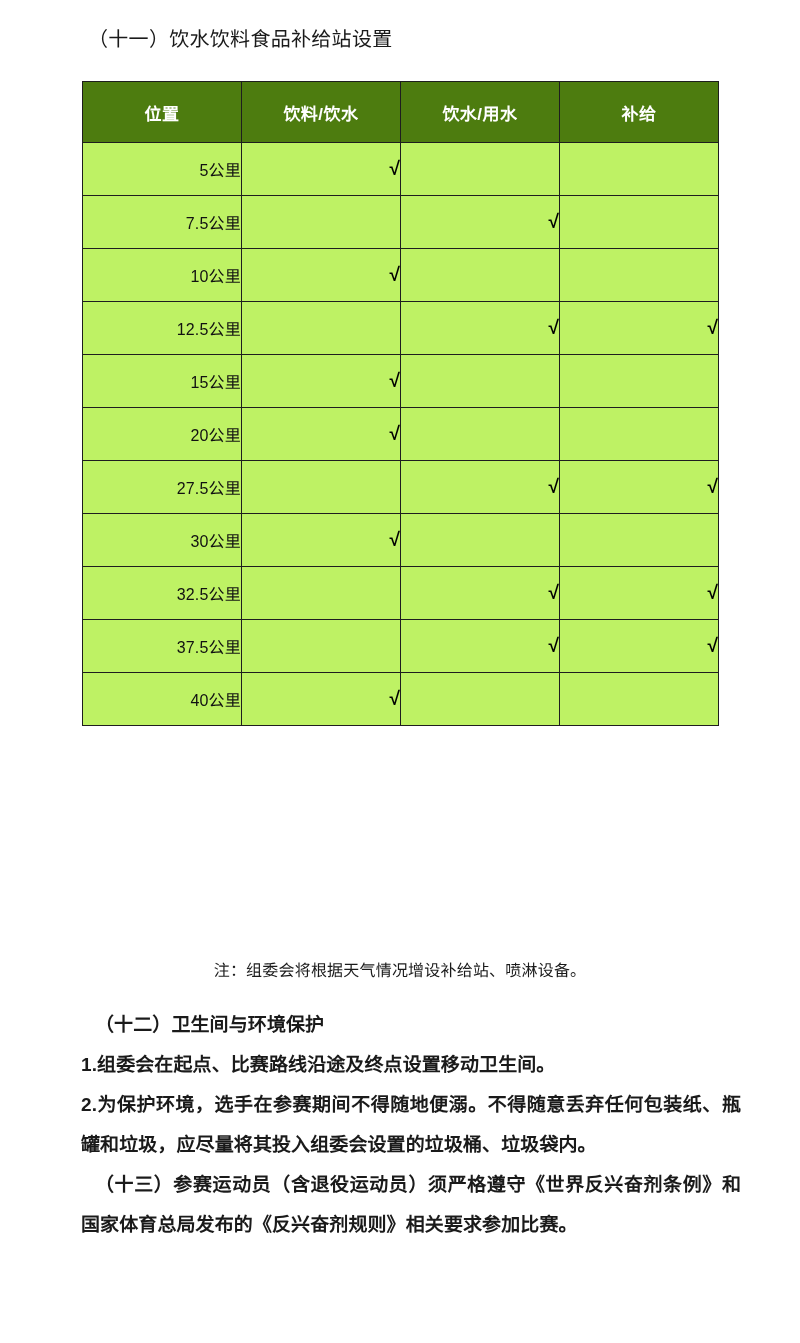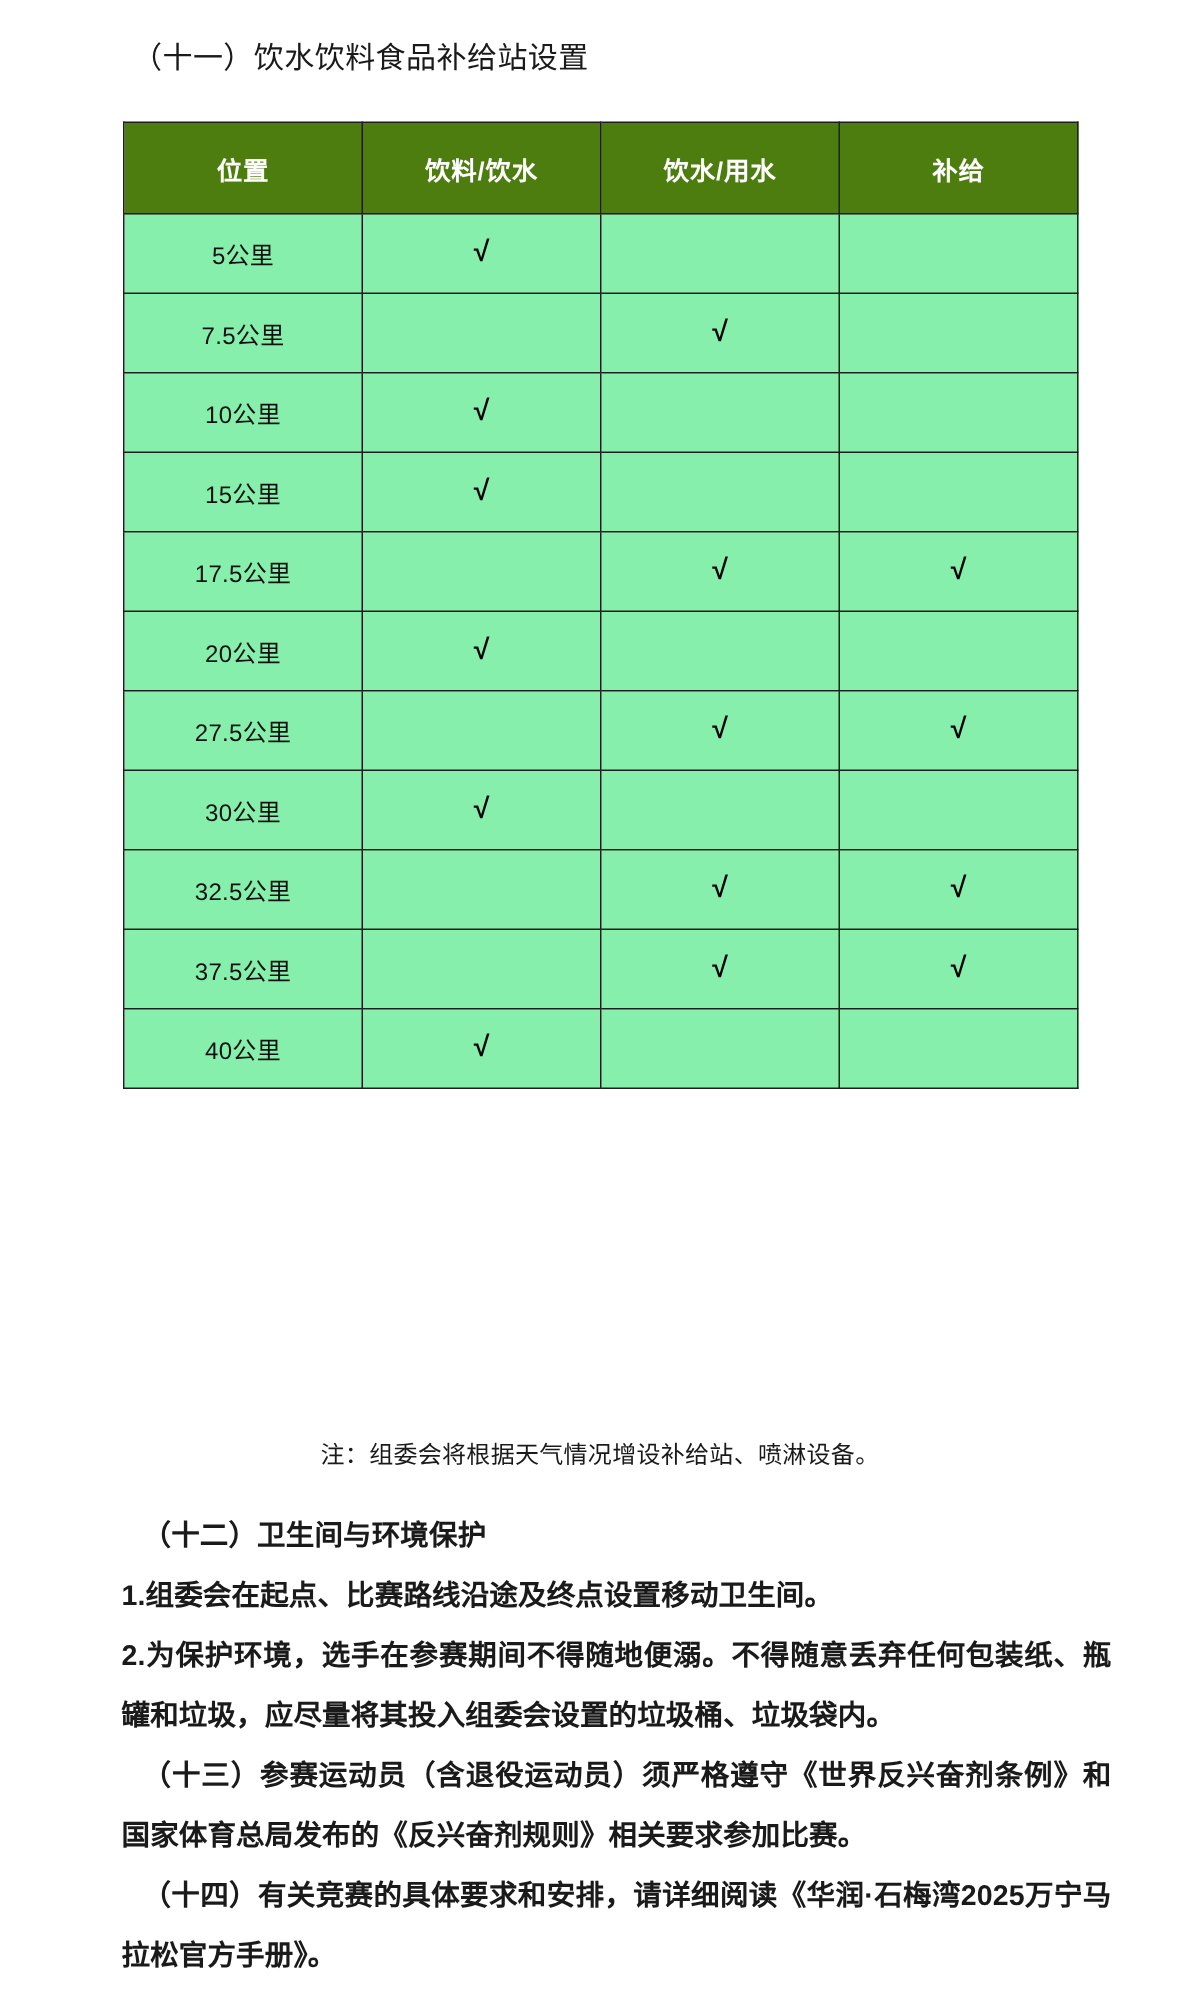--- a/index.html
+++ b/index.html
@@ -67,24 +67,25 @@
   table.supply-table thead th {
     background: #4d7c0f;
     color: #ffffff;
     font-size: 17px;
     font-weight: bold;
     letter-spacing: 0.5px;
     height: 61px;
     border-color: #1e1e1e;
   }
   table.supply-table tbody td {
-    background: #86efac;
+    background: #bef264;
     font-size: 16px;
     color: #111111;
     font-weight: normal;
+    text-align: right;
   }
   table.supply-table tbody td.loc {
     letter-spacing: 0.2px;
   }
   .tick {
     font-size: 19px;
     line-height: 1;
     color: #000000;
     font-weight: bold;
     display: inline-block;
@@ -161,30 +162,30 @@
             <td><span class="tick">√</span></td>
             <td><span class="tick empty"></span></td>
           </tr>
           <tr>
             <td class="loc">10公里</td>
             <td><span class="tick">√</span></td>
             <td><span class="tick empty"></span></td>
             <td><span class="tick empty"></span></td>
           </tr>
           <tr>
+            <td class="loc">12.5公里</td>
+            <td><span class="tick empty"></span></td>
+            <td><span class="tick">√</span></td>
+            <td><span class="tick">√</span></td>
+          </tr>
+          <tr>
             <td class="loc">15公里</td>
             <td><span class="tick">√</span></td>
             <td><span class="tick empty"></span></td>
             <td><span class="tick empty"></span></td>
-          </tr>
-          <tr>
-            <td class="loc">17.5公里</td>
-            <td><span class="tick empty"></span></td>
-            <td><span class="tick">√</span></td>
-            <td><span class="tick">√</span></td>
           </tr>
           <tr>
             <td class="loc">20公里</td>
             <td><span class="tick">√</span></td>
             <td><span class="tick empty"></span></td>
             <td><span class="tick empty"></span></td>
           </tr>
           <tr>
             <td class="loc">27.5公里</td>
             <td><span class="tick empty"></span></td>
@@ -219,16 +220,15 @@
     </table>
   </div>
 
   <div class="table-note">注：组委会将根据天气情况增设补给站、喷淋设备。</div>
 
   <div class="body-block" id="body-block">
       <p class="para indent">（十二）卫生间与环境保护</p>
       <p class="para">1.组委会在起点、比赛路线沿途及终点设置移动卫生间。</p>
       <p class="para">2.为保护环境，选手在参赛期间不得随地便溺。不得随意丢弃任何包装纸、瓶罐和垃圾，应尽量将其投入组委会设置的垃圾桶、垃圾袋内。</p>
       <p class="para indent">（十三）参赛运动员（含退役运动员）须严格遵守《世界反兴奋剂条例》和国家体育总局发布的《反兴奋剂规则》相关要求参加比赛。</p>
-      <p class="para indent">（十四）有关竞赛的具体要求和安排，请详细阅读《华润·石梅湾2025万宁马拉松官方手册》。</p>
     </div>
 
 </div>
 
 </body></html>

